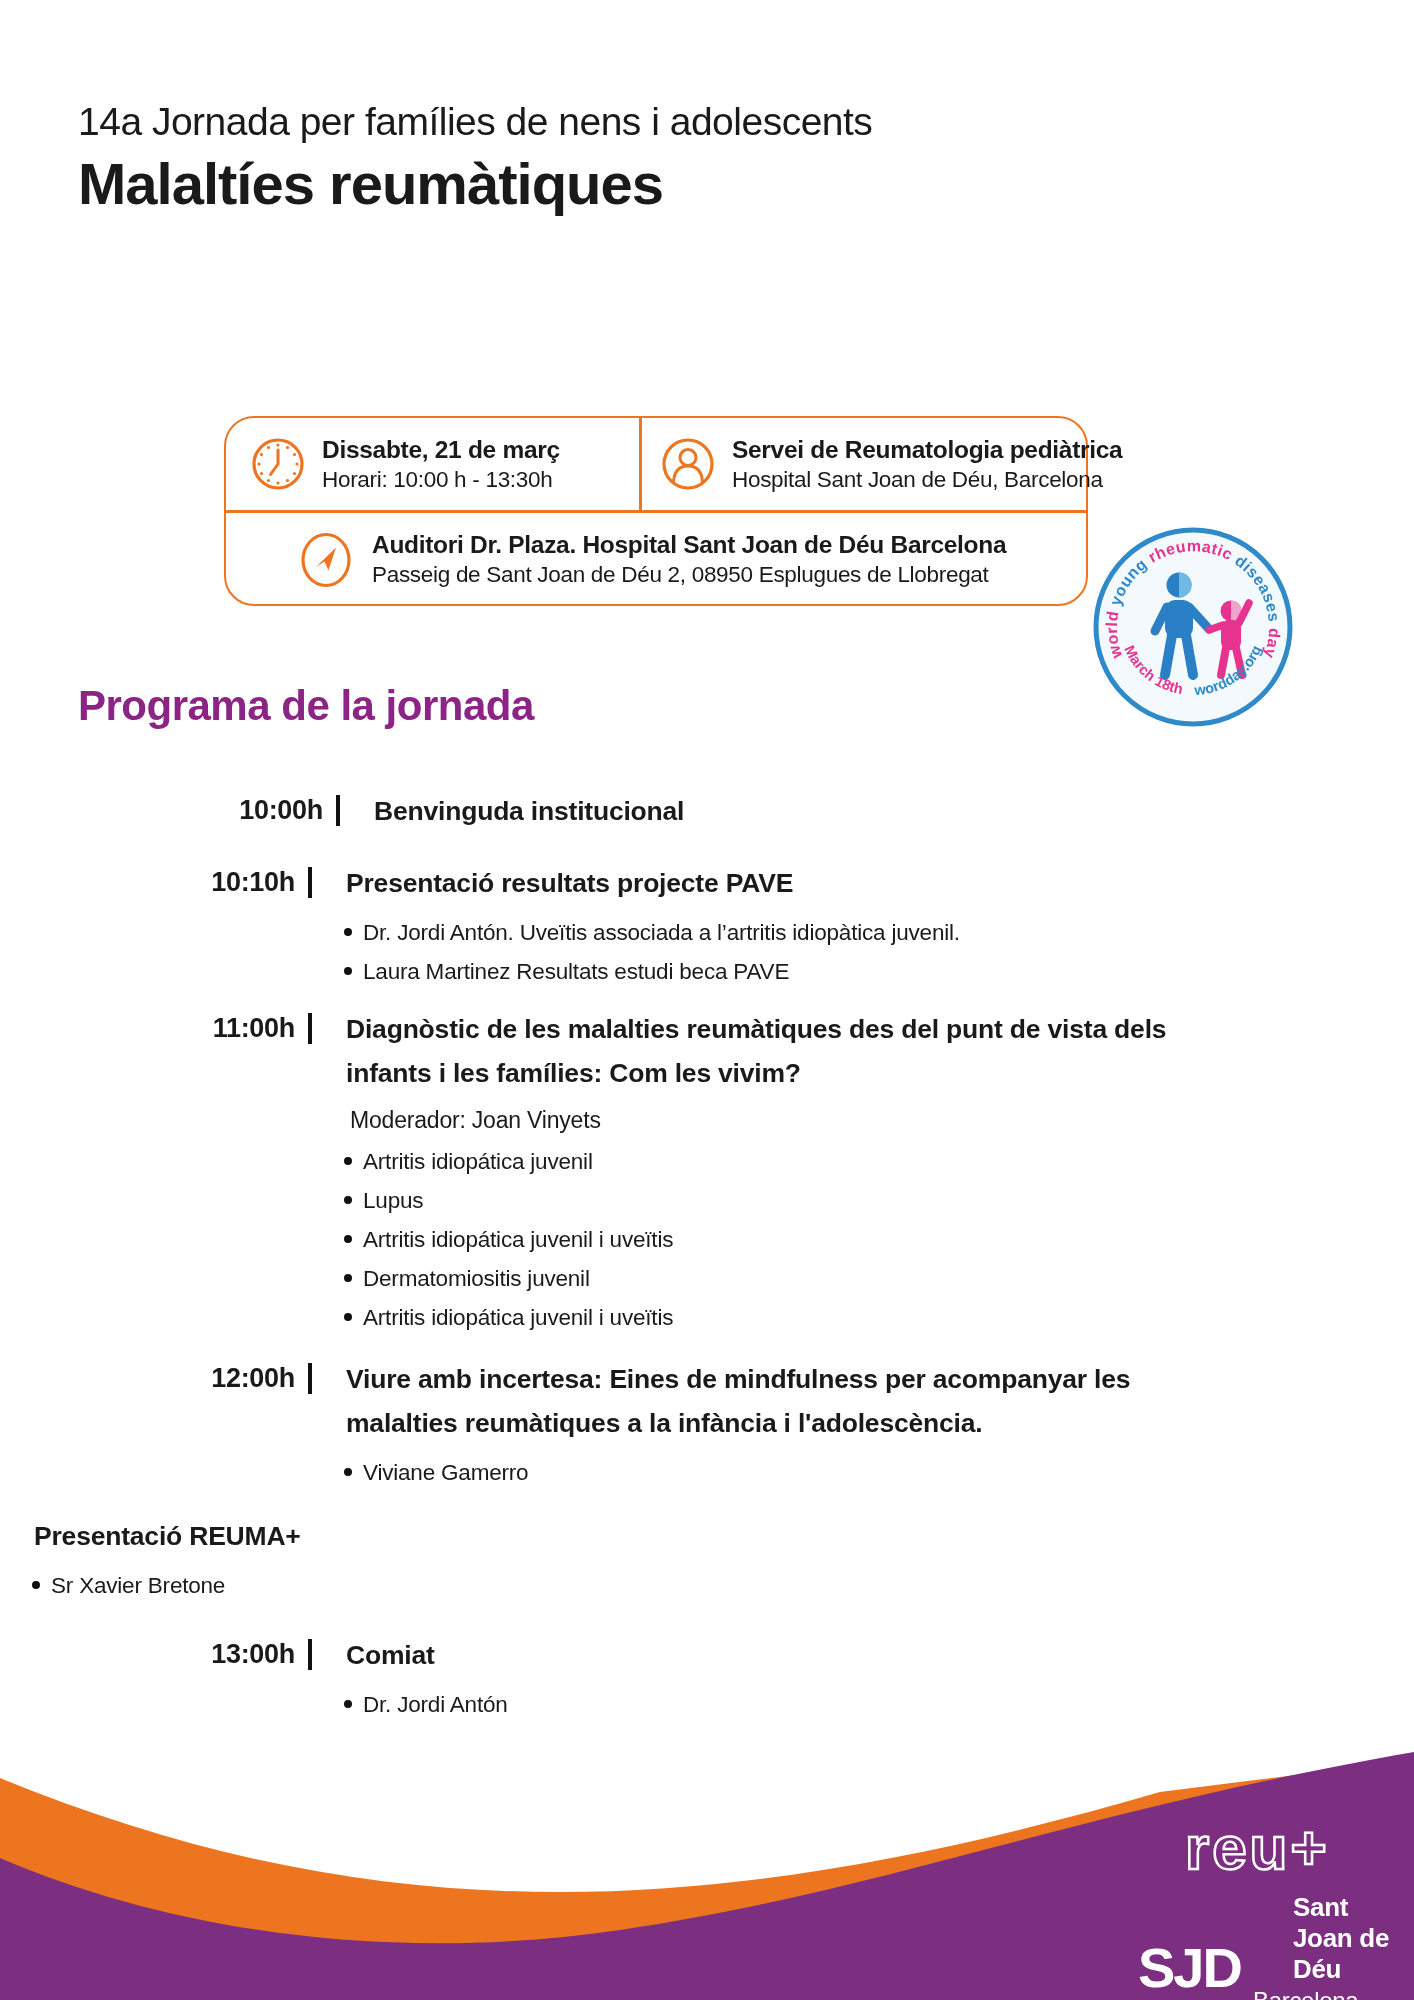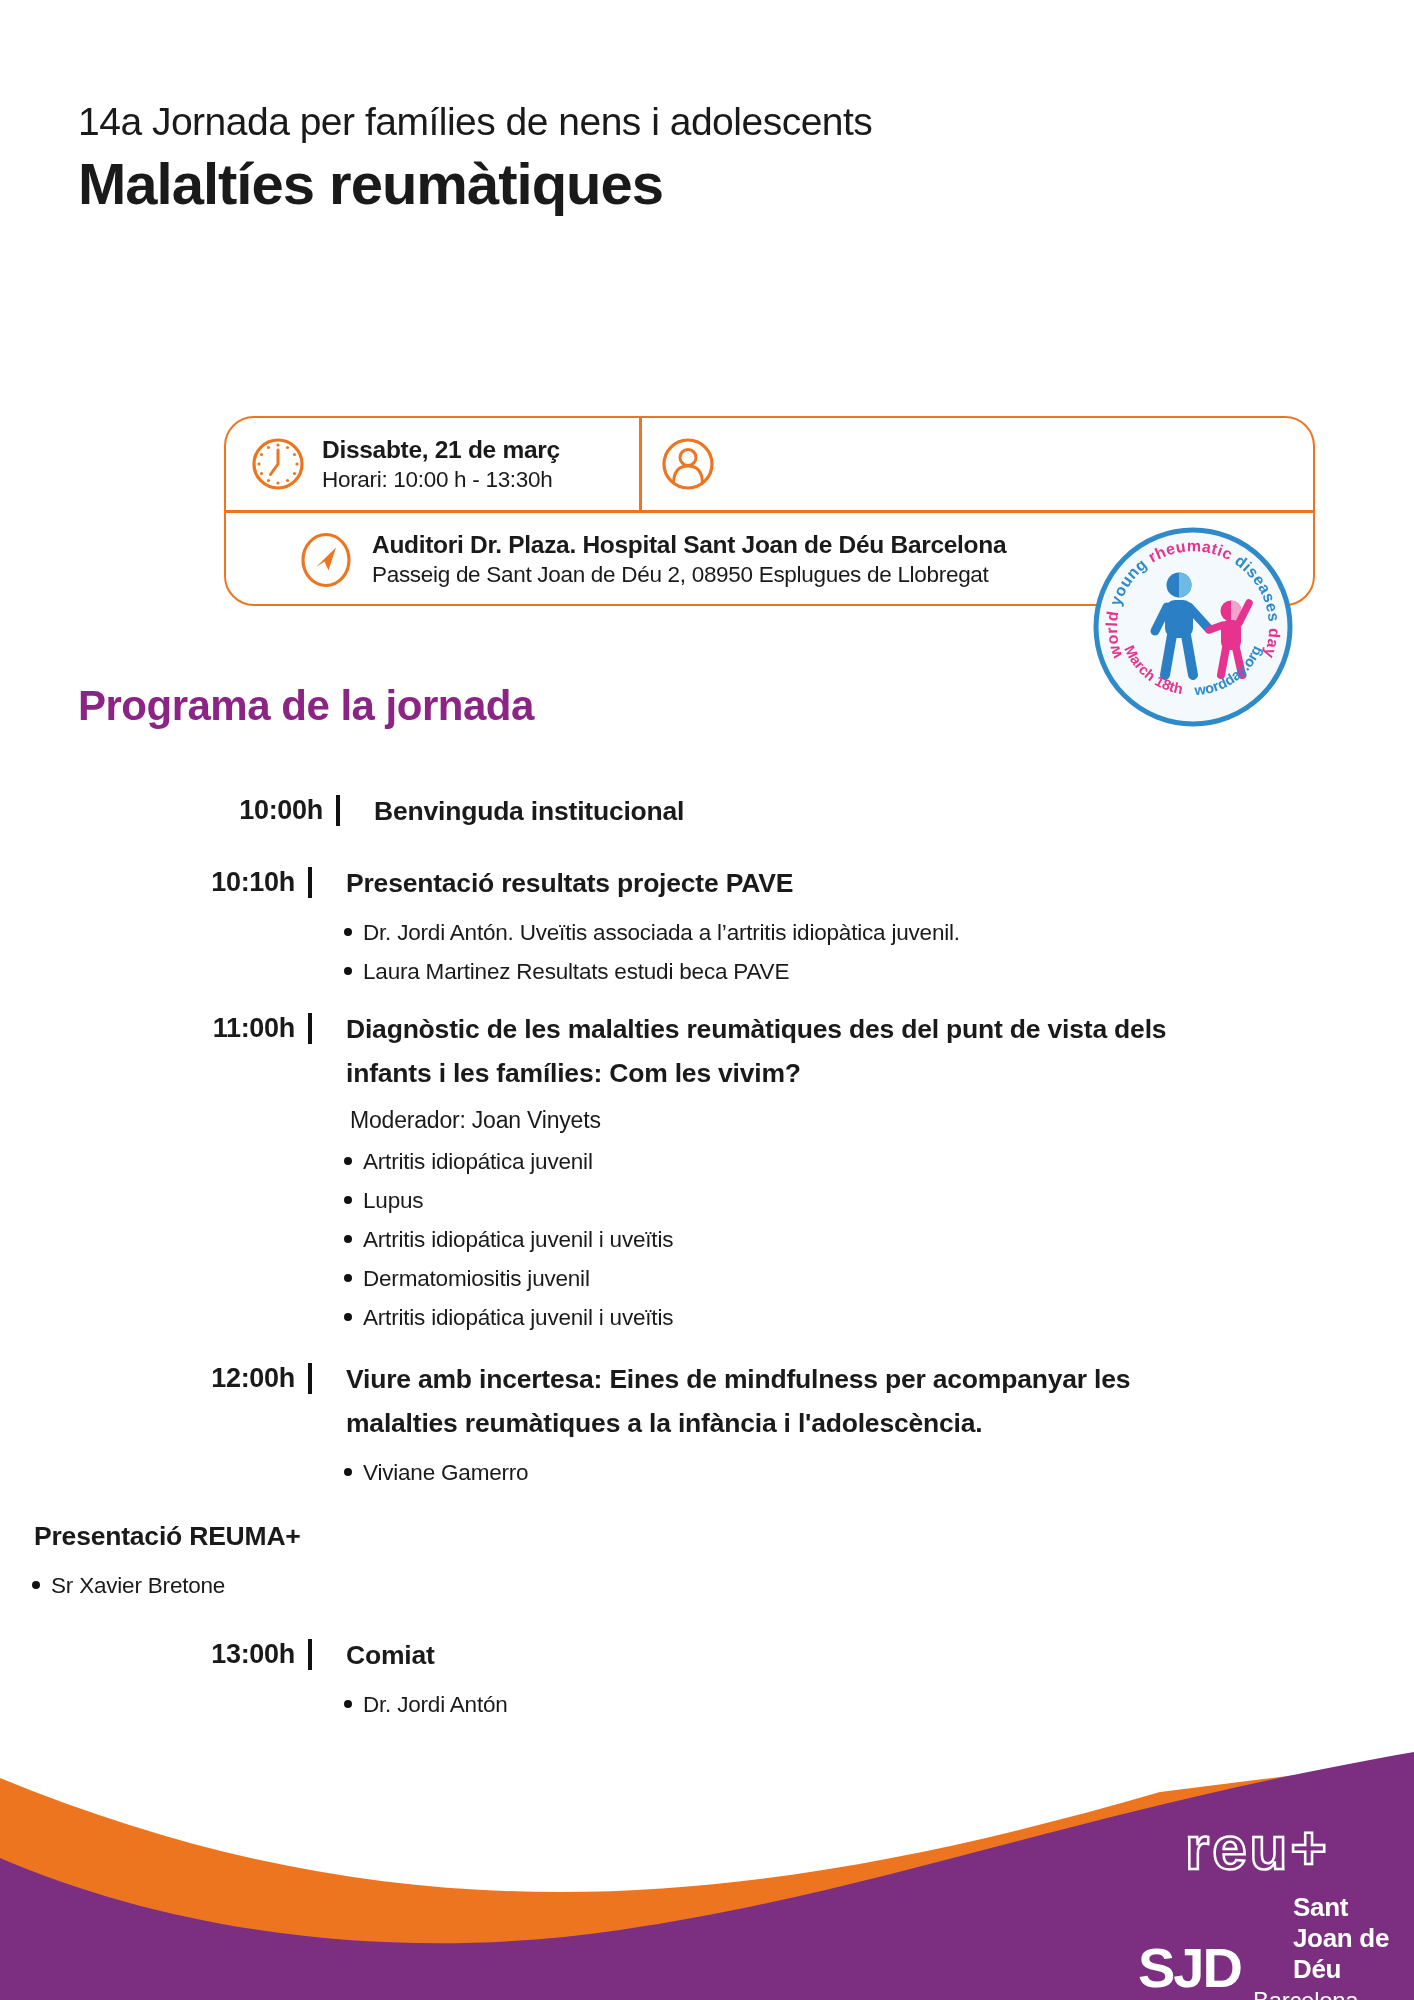--- a/index.html
+++ b/index.html
@@ -9,21 +9,21 @@
     overflow: hidden; color: #1a1a1a; font-family: "Liberation Sans", sans-serif;
   }
   .abs { position: absolute; }
 
   
   .kicker { left: 78px; top: 100px; font-size: 39px; letter-spacing: -0.5px; }
   .title  { left: 78px; top: 150px; margin: 0; font-size: 58px; font-weight: 700; letter-spacing: -1px; }
   .subtitle { left: 78px; top: 243px; font-size: 28.5px; font-style: italic; letter-spacing: -0.3px; }
 
   
-  .info-box { left: 224px; top: 416px; width: 1091px; height: 190px;
+  .info-box { left: 224px; top: 416px; width: 864px; height: 190px;
     border: 2.5px solid #EE7520; border-radius: 30px; }
   .info-vdiv { position: absolute; left: 413px; top: 0; width: 2.5px; height: 92px; background: #EE7520; }
   .info-hdiv { position: absolute; left: 0; top: 92px; width: 100%; height: 2.5px; background: #EE7520; }
   .info-cell { position: absolute; display: flex; align-items: center; }
   .cell-date  { left: 0; top: 0; width: 413px; height: 92px; padding-left: 24px; gap: 16px; }
   .cell-org   { left: 416px; top: 0; right: 0; height: 92px; padding-left: 18px; gap: 16px; }
   .cell-venue { left: 0; top: 95px; width: 100%; height: 93px; padding-left: 72px; gap: 18px; }
   .cell-title { font-weight: 700; font-size: 24.5px; letter-spacing: -0.3px; white-space: nowrap; }
   .cell-sub   { font-size: 22.5px; margin-top: 3px; letter-spacing: -0.3px; white-space: nowrap; }
   .info-icon { flex: none; }
@@ -105,20 +105,24 @@
             <clipPath id="person-clip">
               <circle cx="28" cy="28" r="24"></circle>
             </clipPath>
           </defs>
         <circle cx="28" cy="28" r="24" fill="none" stroke="#EE7520" stroke-width="3.2"></circle>
         <g clip-path="url(#person-clip)" fill="none" stroke="#EE7520" stroke-width="3">
           <circle cx="28" cy="21.5" r="8"></circle>
           <path d="M13.5,48 C13.5,35 19,30 28,30 C37,30 42.5,35 42.5,48"></path>
         </g>
       </svg>
+      <div class="cell-text">
+        <div class="cell-title">Servei de Reumatologia pediàtrica</div>
+        <div class="cell-sub">Hospital Sant Joan de Déu, Barcelona</div>
+      </div>
     </div>
 
     <div class="info-cell cell-venue">
       <svg class="info-icon" width="56" height="58" viewBox="0 0 56 58">
         <ellipse cx="28" cy="29" rx="23" ry="25.5" fill="none" stroke="#EE7520" stroke-width="3.2"></ellipse>
         <path d="M18,36 L38,16.5 L30.5,39.5 L26.5,30.5 Z" fill="#EE7520"></path>
       </svg>
       <div class="cell-text">
         <div class="cell-title">Auditori Dr. Plaza. Hospital Sant Joan de Déu Barcelona</div>
         <div class="cell-sub">Passeig de Sant Joan de Déu 2, 08950 Esplugues de Llobregat</div>

